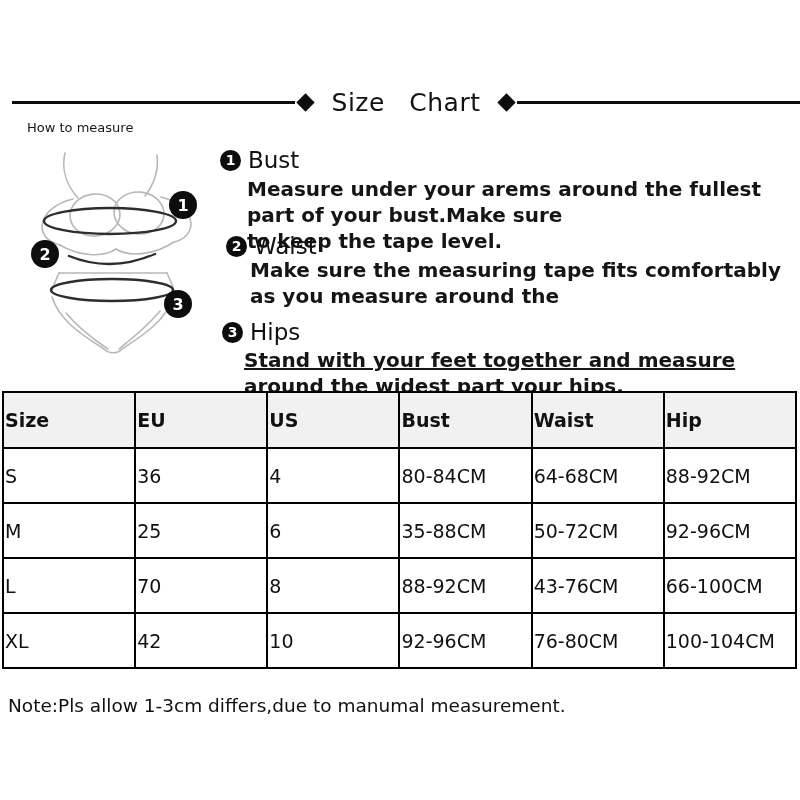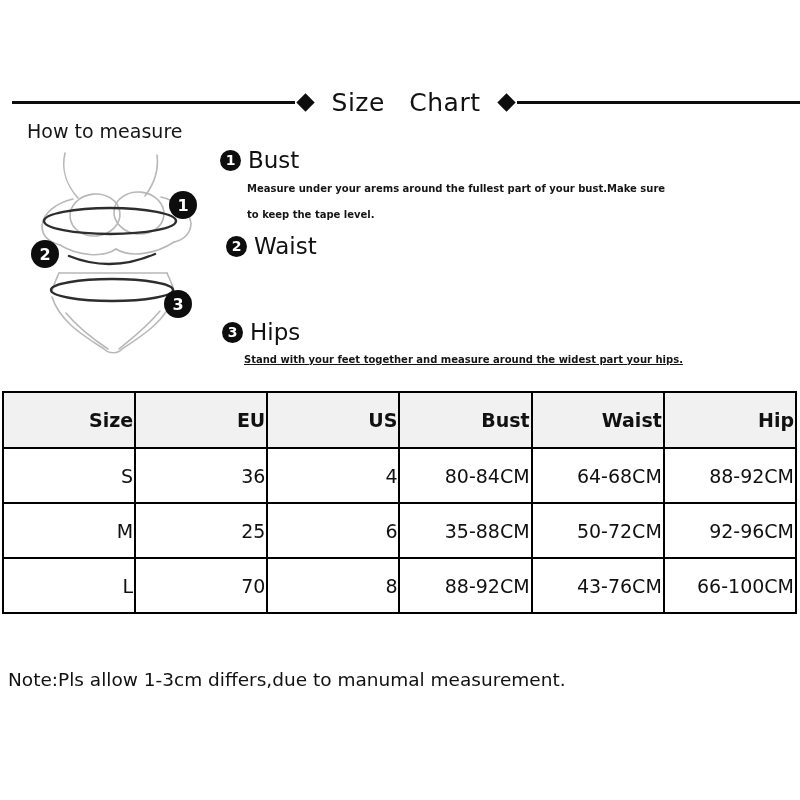--- a/index.html
+++ b/index.html
@@ -9,39 +9,39 @@
     font-family:"DejaVu Sans", "Liberation Sans", sans-serif;
   }
 
   
   .titlebar { position:absolute; top:85px; left:12px; right:0; height:34px; display:flex; align-items:center; }
   .rule { flex:1 1 auto; height:3px; background:#0d0d0d; }
   .diamond { width:13px; height:13px; background:#0d0d0d; transform:rotate(45deg); margin:0 4px; flex:0 0 auto; }
   .title-text { font-size:25px; font-weight:500; padding:0 16px; word-spacing:16px; letter-spacing:0.5px; white-space:nowrap; }
 
   
-  .howto { position:absolute; left:27px; top:120px; font-size:19px; color:#161616; }
+  .howto { position:absolute; left:27px; top:120px; font-size:13px; color:#161616; }
   .illus { position:absolute; left:18px; top:146px; }
 
   
   .instr-head { position:absolute; display:flex; align-items:center; gap:7px; }
   .badge {
     width:21px; height:21px; border-radius:50%; background:#0d0d0d; color:#fff;
     font-size:14px; font-weight:bold; display:flex; align-items:center; justify-content:center; flex:0 0 auto;
   }
   .instr-title { font-size:23px; color:#111; }
-  .instr-body { position:absolute; font-size:10px; font-weight:600; line-height:26px; color:#151515; }
+  .instr-body { position:absolute; font-size:20px; font-weight:600; line-height:26px; color:#151515; }
 
   
-  table.size { position:absolute; top:391px; left:2px; width:795px; border-collapse:collapse; table-layout:fixed; text-align:right; }
+  table.size { position:absolute; top:391px; left:2px; width:795px; border-collapse:collapse; table-layout:fixed; text-align:left; }
   .size th { background:#f1f1f1; font-size:19px; font-weight:bold; height:52px; border:2px solid #000; }
   .size td { font-size:19px; font-weight:400; height:51px; border:2px solid #000; }
 
   
-  .note { position:absolute; left:8px; top:669px; font-size:18.5px; color:#111; }
+  .note { position:absolute; left:8px; top:695px; font-size:18.5px; color:#111; }
 
   svg text.badge-num { fill:#ffffff; font-size:16px; font-weight:bold; font-family:"DejaVu Sans", sans-serif; text-anchor:middle; }
 </style>
 </head>
 <body>
 
 <div class="titlebar">
   <div class="rule"></div>
   <div class="diamond"></div>
   <div class="title-text">Size Chart</div>
@@ -90,20 +90,21 @@
 <div class="instr-body" style="left:247px; top:176px;">
   <div>Measure under your arems around the fullest part of your bust.Make sure</div>
   <div>to keep the tape level.</div>
 </div>
 
 <div class="instr-head" style="left:226px; top:233px;">
   <div class="badge">2</div>
   <div class="instr-title">Waist</div>
 </div>
 <div class="instr-body" style="left:250px; top:257px;">
+  <div>Make sure the measuring tape fits comfortably as you measure around the</div>
 </div>
 
 <div class="instr-head" style="left:222px; top:319px;">
   <div class="badge">3</div>
   <div class="instr-title">Hips</div>
 </div>
 <div class="instr-body" style="left:244px; top:347px;text-decoration:underline;">
   <div>Stand with your feet together and measure around the widest part your hips.</div>
 </div>
 
@@ -136,16 +137,24 @@
       <td>92-96CM</td>
     </tr>
     <tr>
       <td>L</td>
       <td>70</td>
       <td>8</td>
       <td>88-92CM</td>
       <td>43-76CM</td>
       <td>66-100CM</td>
     </tr>
+    <tr>
+      <td>XL</td>
+      <td>42</td>
+      <td>10</td>
+      <td>92-96CM</td>
+      <td>76-80CM</td>
+      <td>100-104CM</td>
+    </tr>
   </tbody>
 </table>
 
 <div class="note">Note:Pls allow 1-3cm differs,due to manumal measurement.</div>
 
 </body></html>

